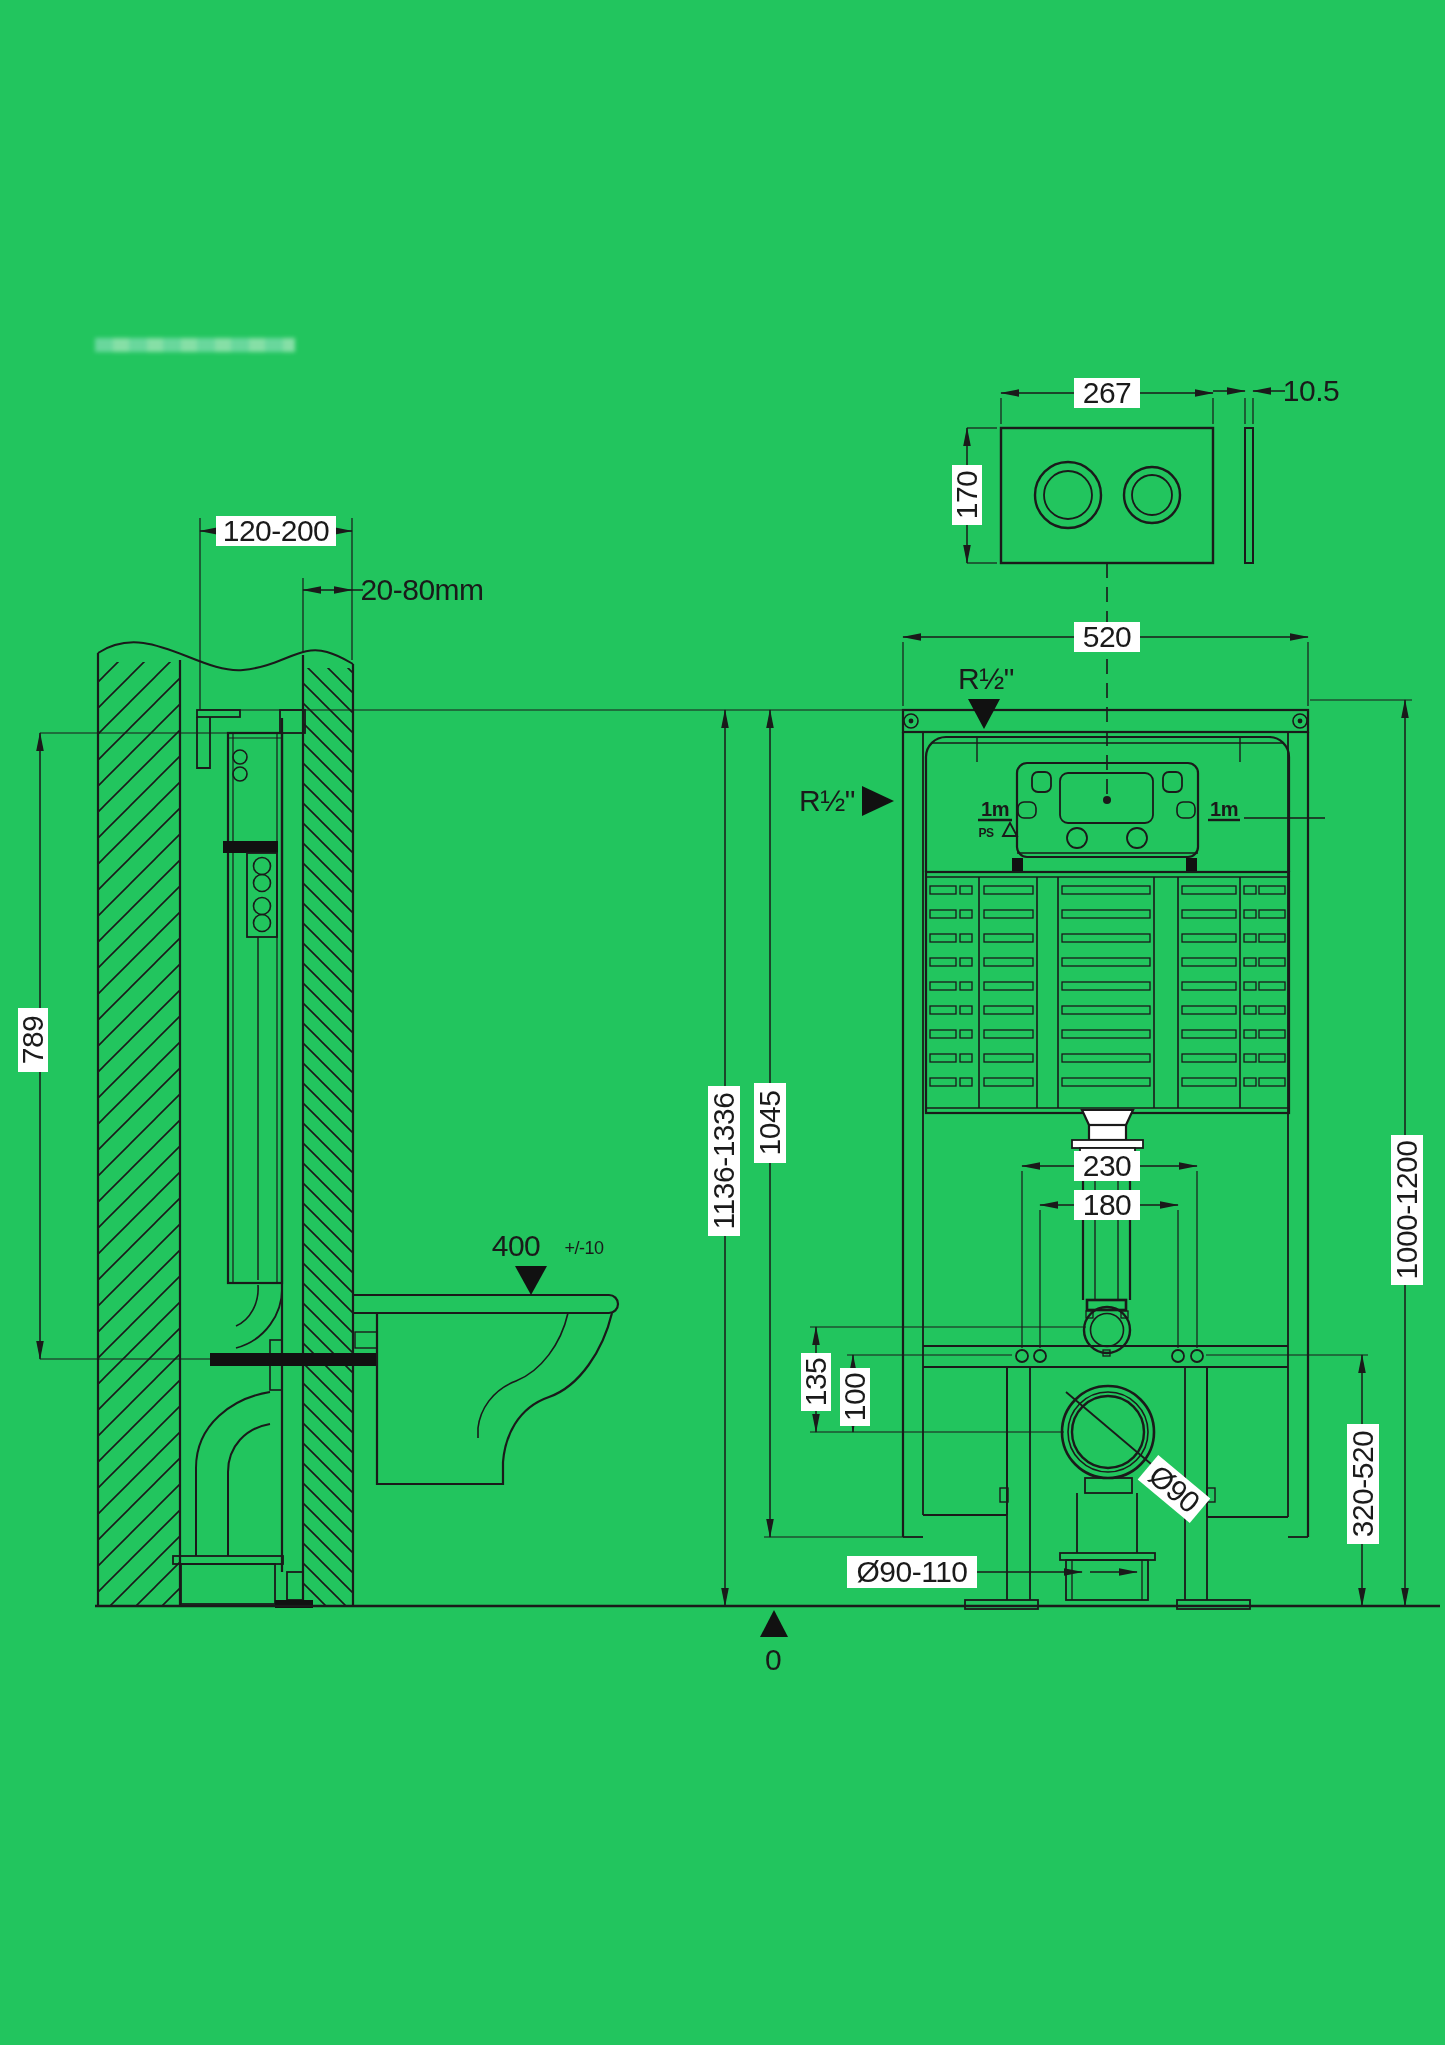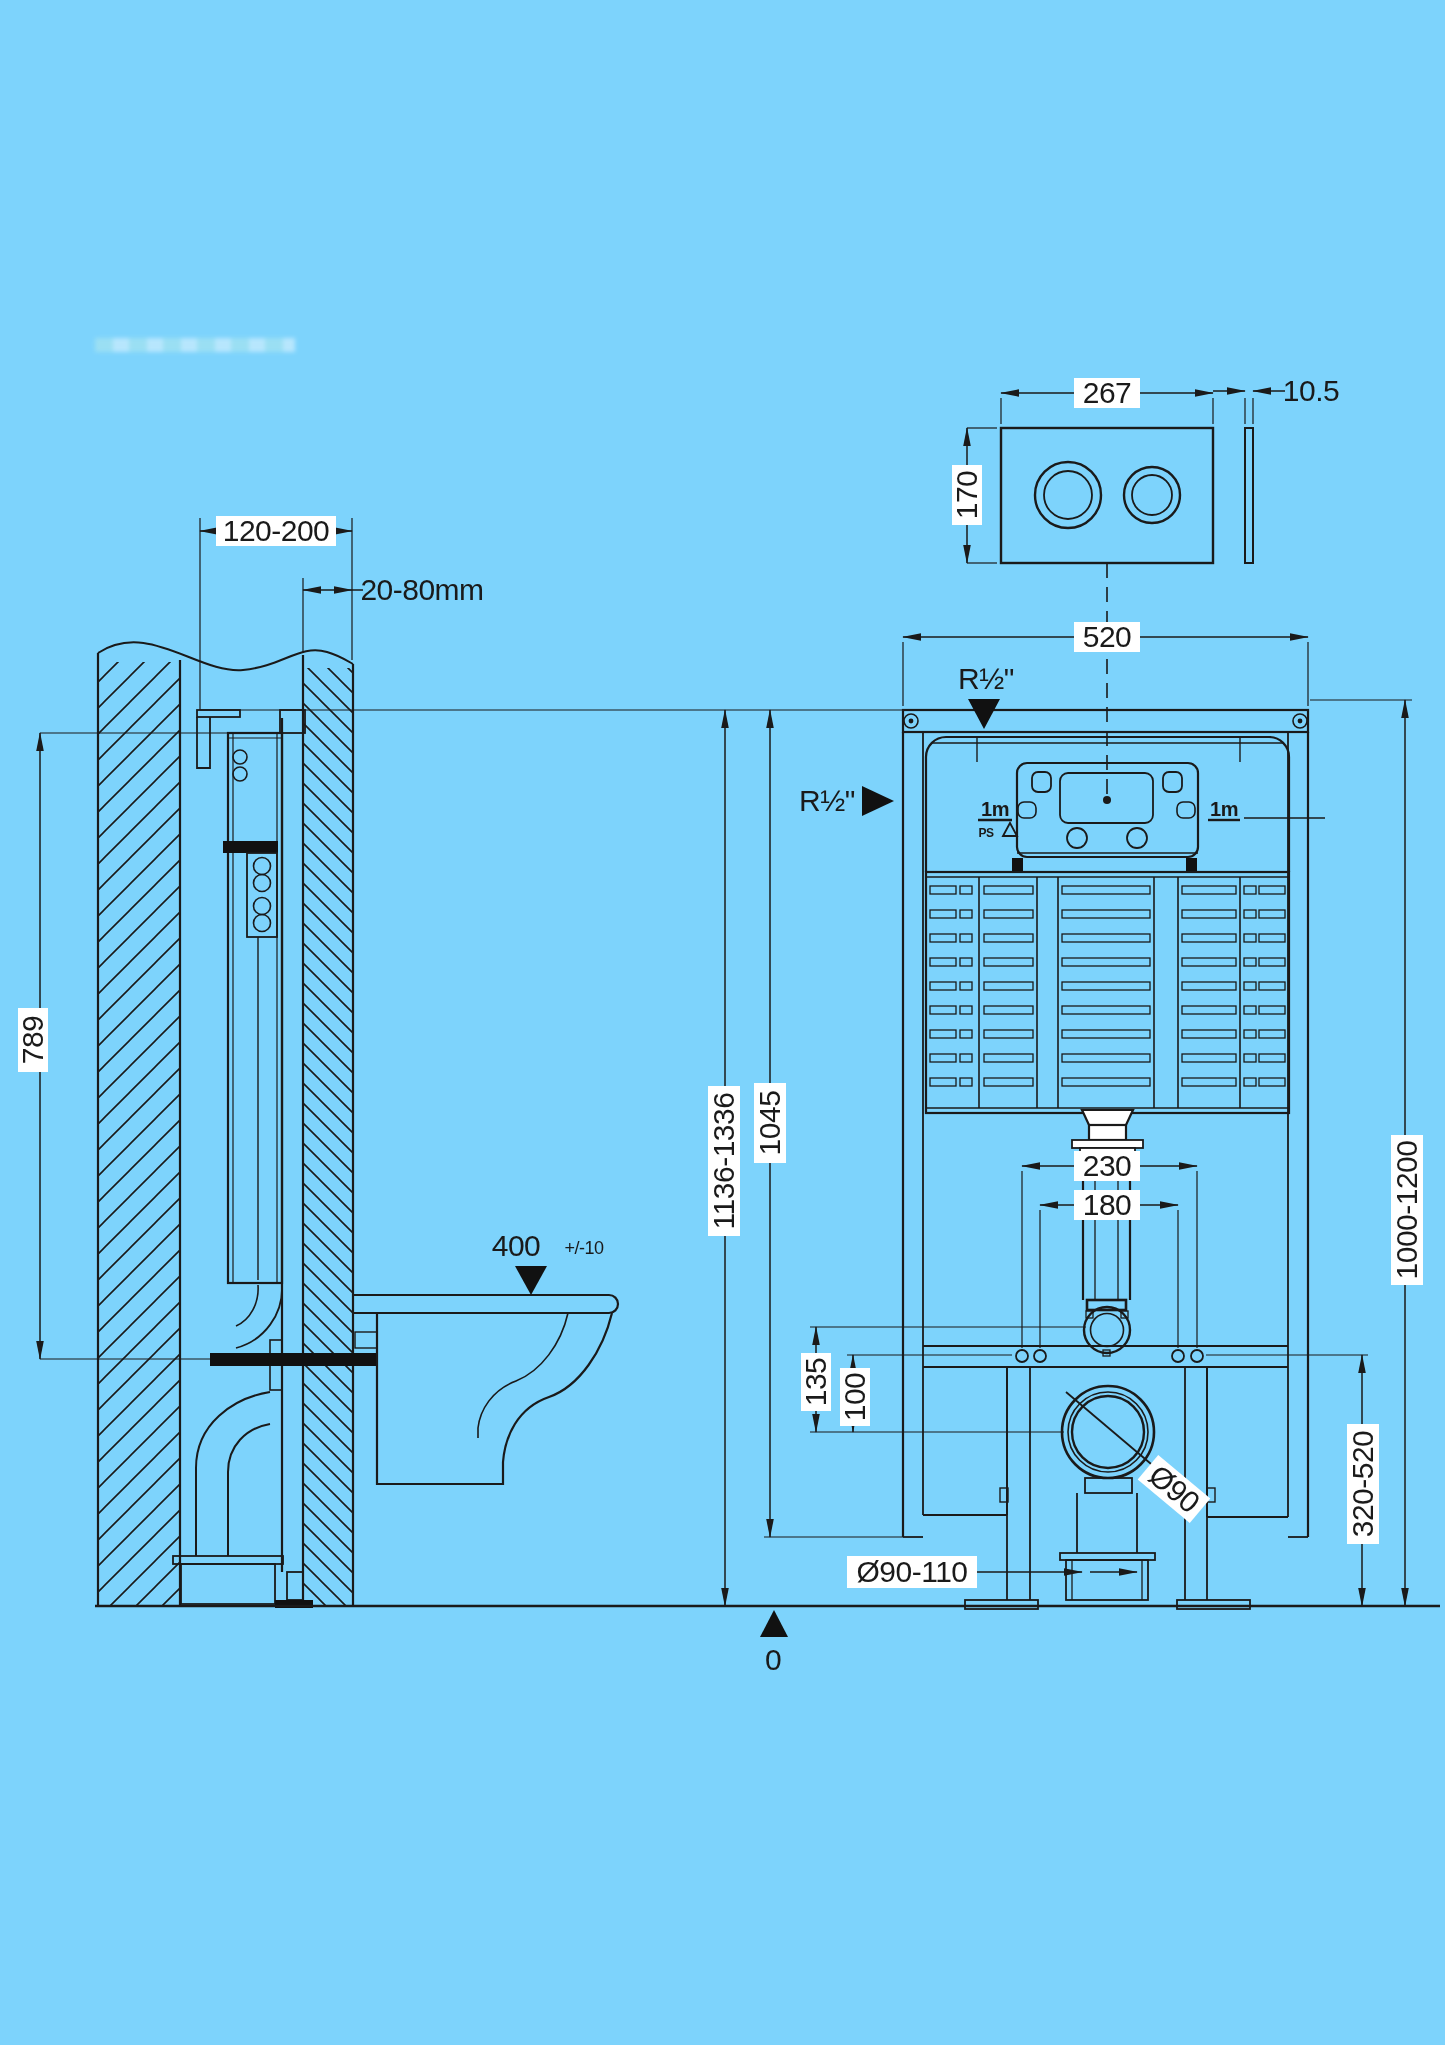--- a/index.html
+++ b/index.html
@@ -1,16 +1,16 @@
 <!DOCTYPE html>
 <html><head>
 <meta charset="utf-8">
 <style>
   html,body{margin:0;padding:0;background:#ffffff;}
-  .canvas{position:relative;width:1445px;height:2045px;background:#7dd3fc;overflow:hidden;
+  .canvas{position:relative;width:1445px;height:2045px;background:#22c55e;overflow:hidden;
           font-family:"Liberation Sans", sans-serif;}
   svg{position:absolute;left:0;top:0;}
   svg text{font-family:"Liberation Sans", sans-serif;fill:#1a1a1a;letter-spacing:-0.5px;}
   .dim{font-size:30px;}
   .dimsmall{font-size:18px;}
   .tiny{font-size:20px;font-weight:bold;}
   .tiny2{font-size:12px;font-weight:bold;}
   .smudge{position:absolute;left:95px;top:338px;width:200px;height:14px;
           background:repeating-linear-gradient(90deg,#bfeee9 0 18px,#ffffff 18px 34px);
           opacity:.45;filter:blur(2px);}

